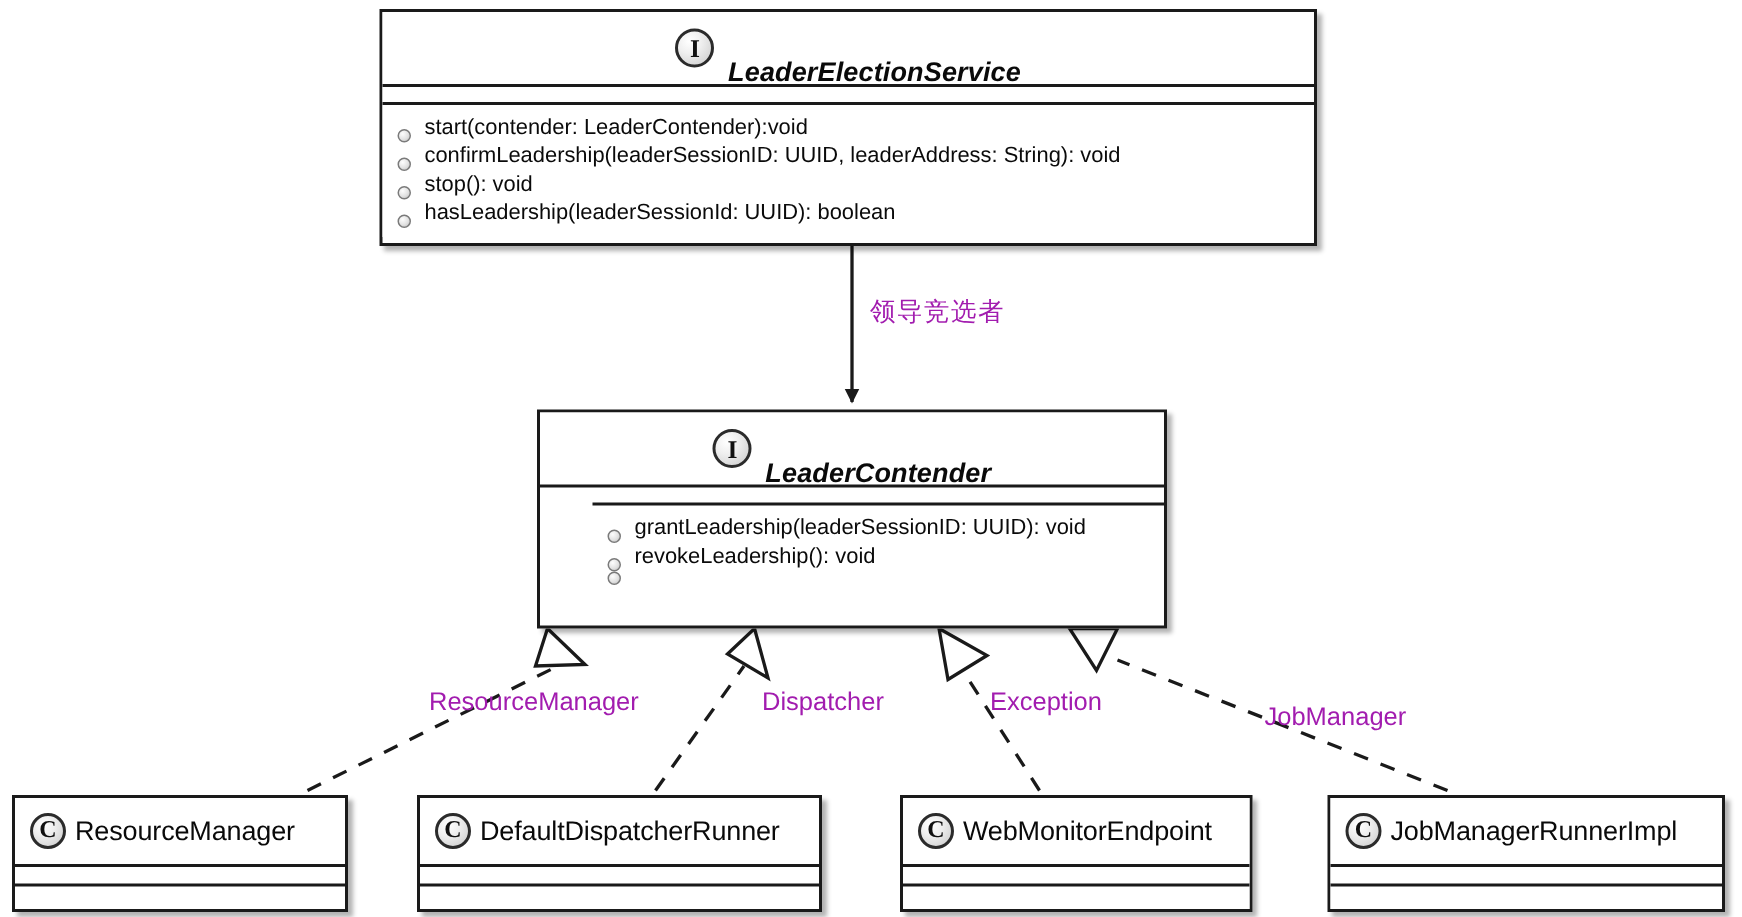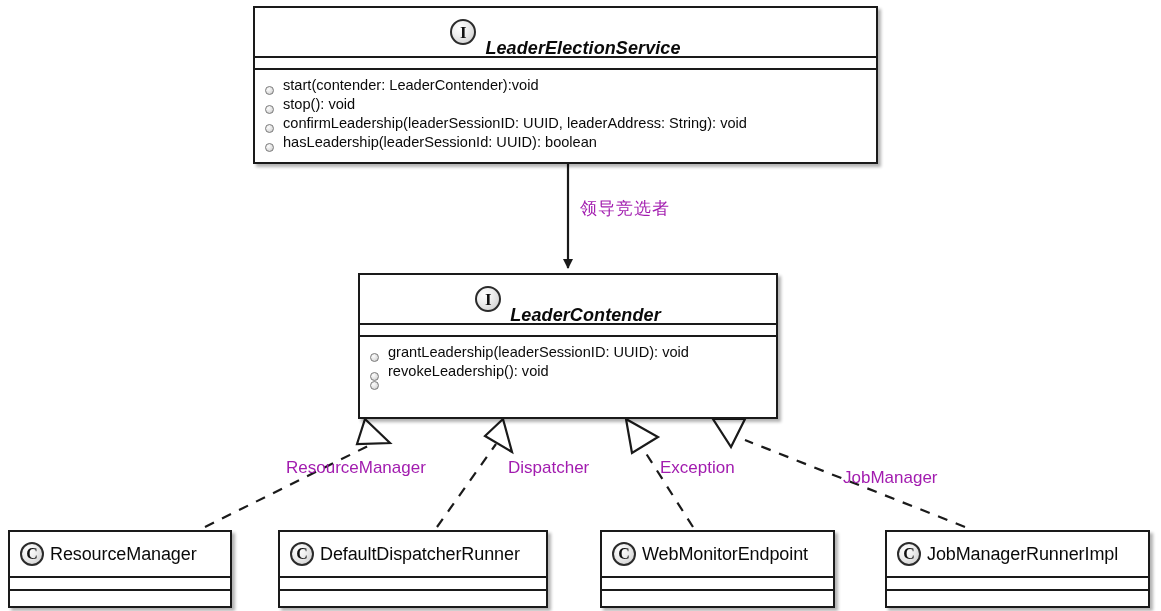--- a/index.html
+++ b/index.html
@@ -127,42 +127,42 @@
       <span class="iface-name">LeaderElectionService</span>
     </div>
     <div class="compartment" style="height:12px;"></div>
     <div class="compartment members" style="height:90px;">
       <div class="member">
         <span class="vis-dot"></span>
         <span>start(contender: LeaderContender):void</span>
       </div>
       <div class="member">
         <span class="vis-dot"></span>
+        <span>confirmLeadership(leaderSessionID: UUID, leaderAddress: String): void</span>
+      </div>
+      <div class="member">
+        <span class="vis-dot"></span>
         <span>stop(): void</span>
-      </div>
-      <div class="member">
-        <span class="vis-dot"></span>
-        <span>confirmLeadership(leaderSessionID: UUID, leaderAddress: String): void</span>
       </div>
       <div class="member">
         <span class="vis-dot"></span>
         <span>hasLeadership(leaderSessionId: UUID): boolean</span>
       </div>
     </div>
   </div>
 
   <div class="edge-label cn" style="left:580px;top:200px;">领导竞选者</div>
 
   <div class="uml-box" style="left:358px;top:273px;width:420px;height:146px;">
     <div class="compartment title-row" style="height:48px;">
       <span class="stereo-icon">I</span>
       <span class="iface-name">LeaderContender</span>
     </div>
     <div class="compartment" style="height:12px;"></div>
-    <div class="compartment members" style="height:78px;">
+    <div class="compartment members" style="height:78px;margin-left:35px;">
       <div class="member">
         <span class="vis-dot"></span>
         <span>grantLeadership(leaderSessionID: UUID): void</span>
       </div>
       <div class="member">
         <span class="vis-dot"></span>
         <span>revokeLeadership(): void</span>
       </div>
       <div class="member">
         <span class="vis-dot"></span>

